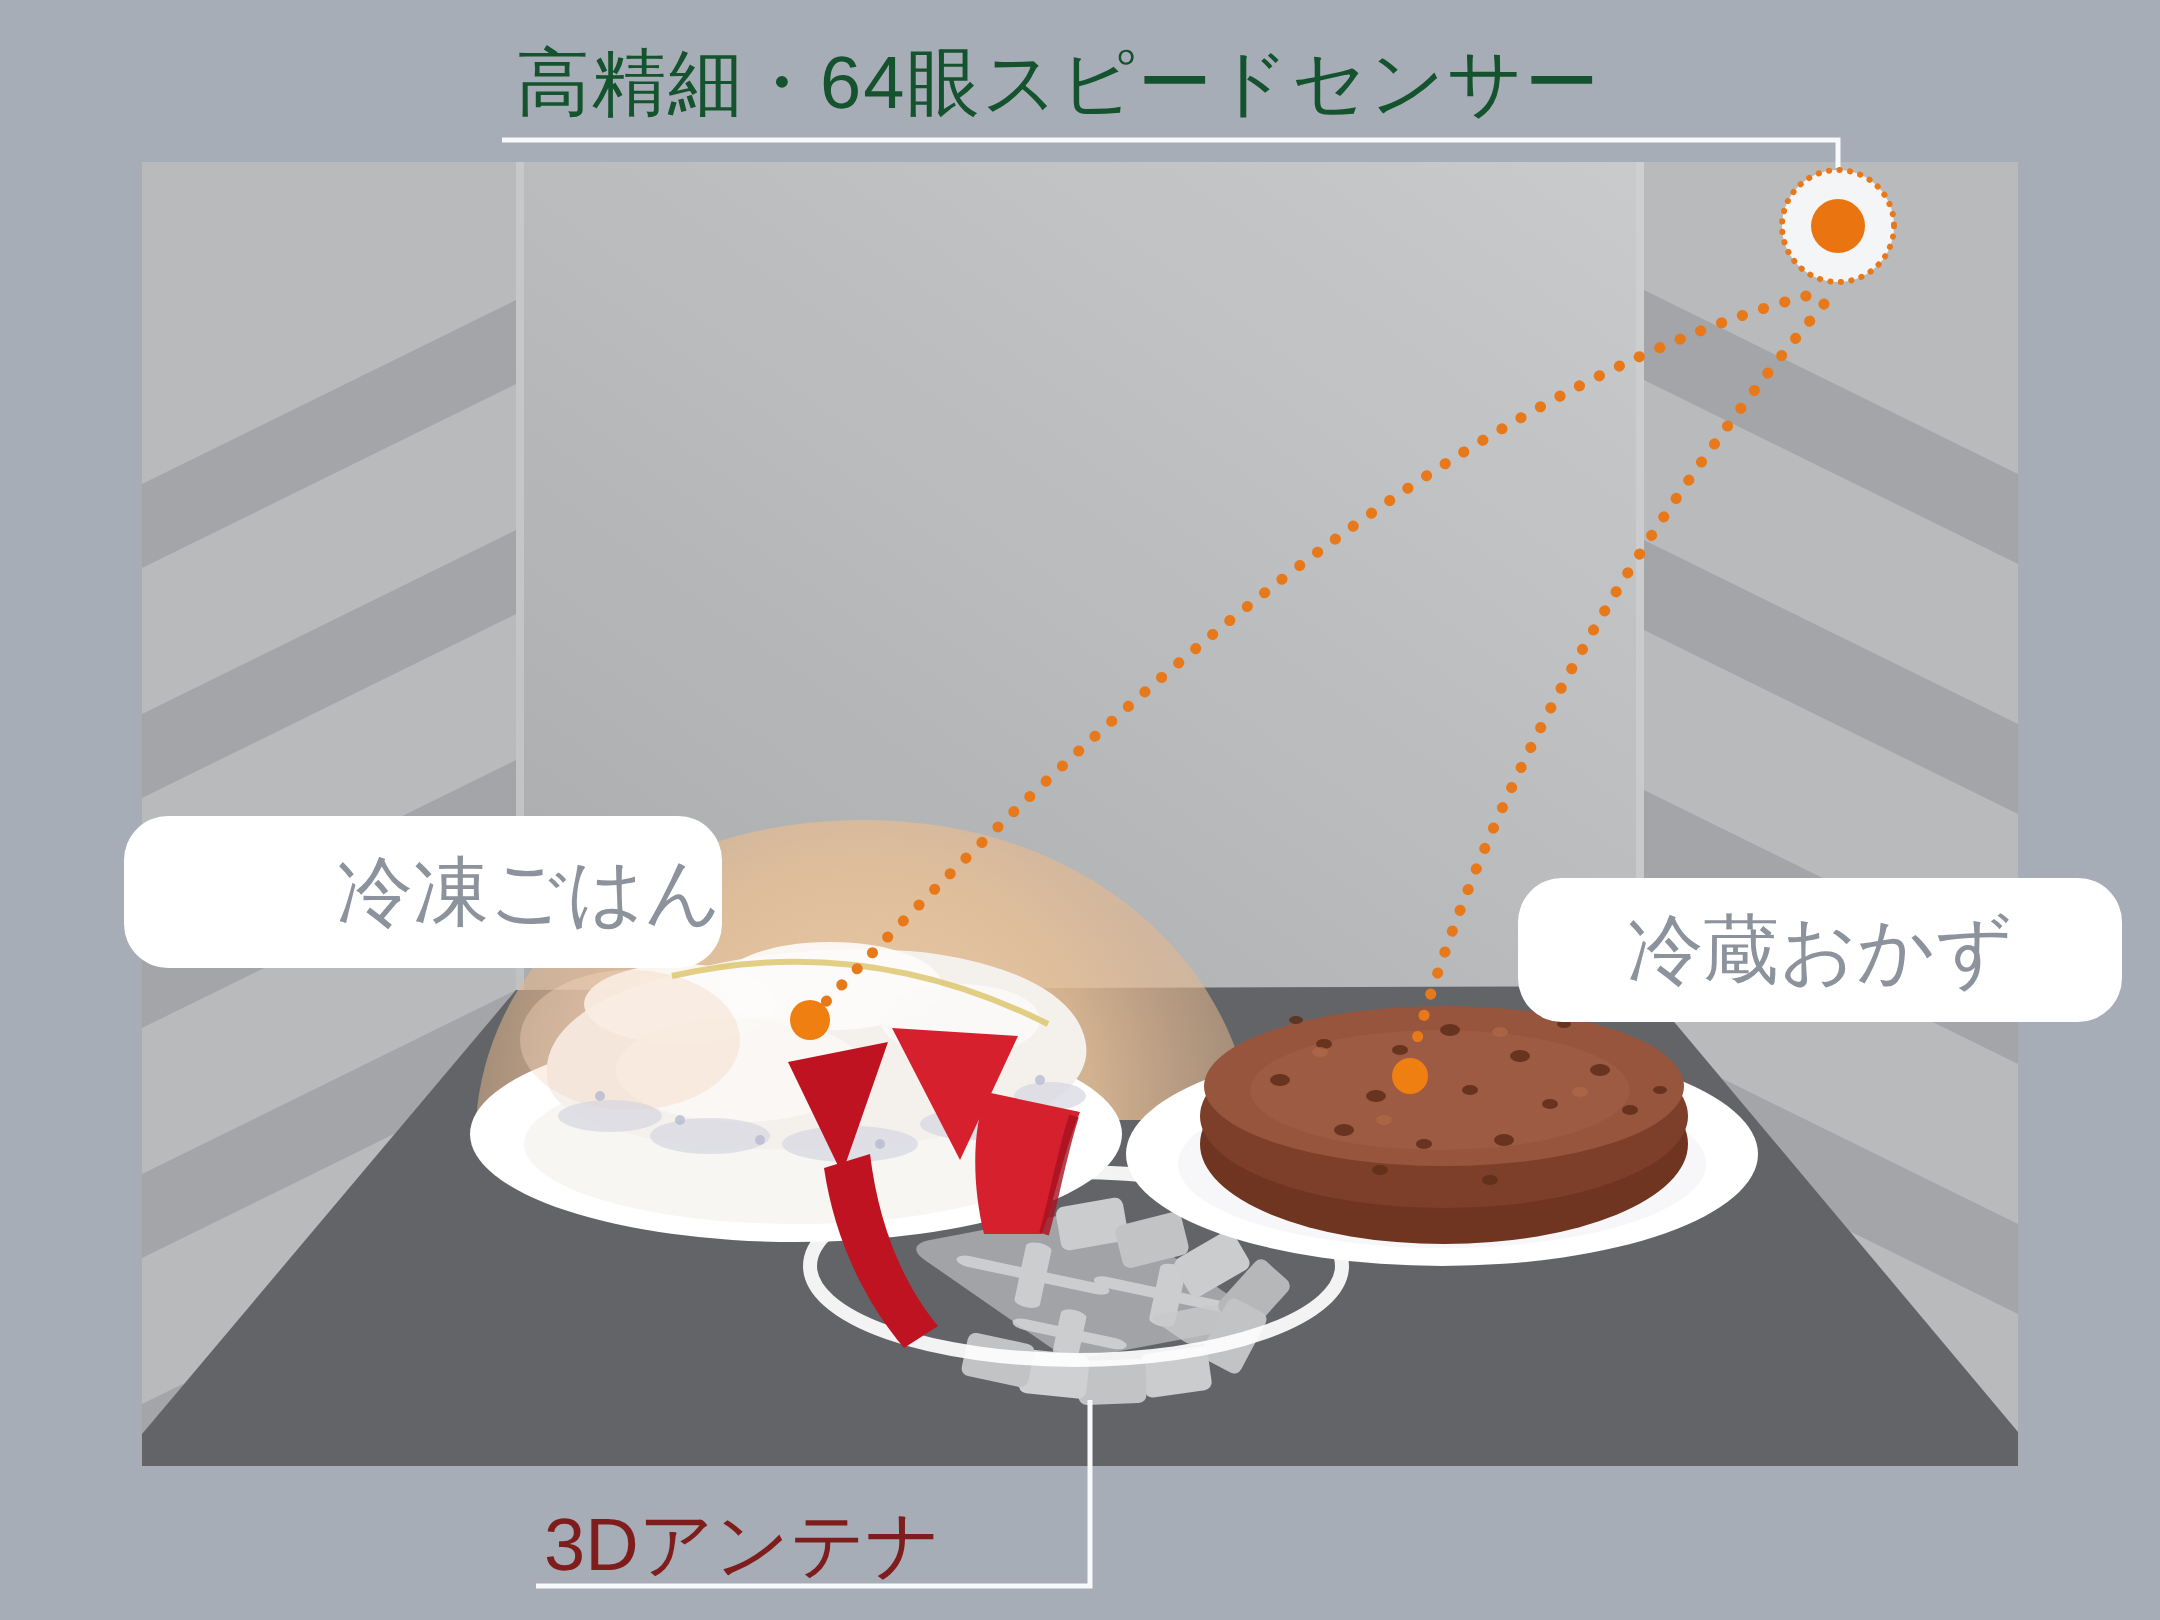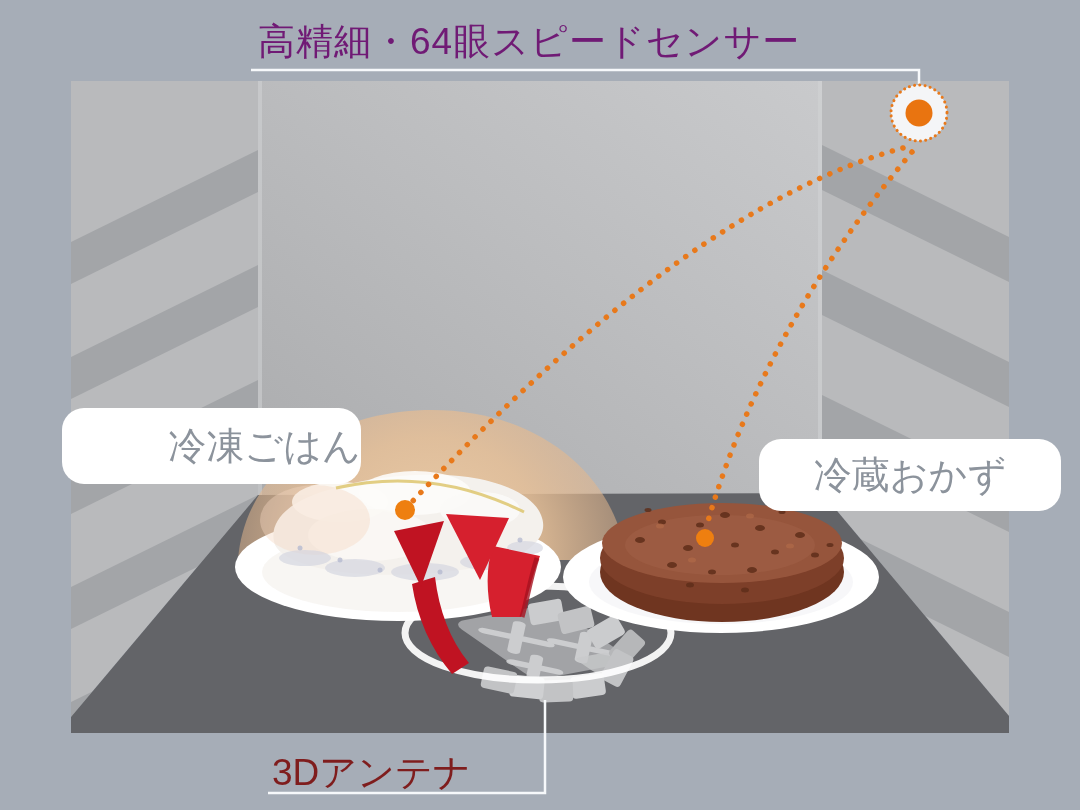--- a/index.html
+++ b/index.html
@@ -5,21 +5,21 @@
   html,body{margin:0;padding:0;background:#a6adb7;}
   .stage{
     position:relative;width:1080px;height:810px;overflow:hidden;
     background:#a6adb7;
     font-family:"Liberation Sans", sans-serif;
   }
   .scene-svg{position:absolute;left:0;top:0;width:1080px;height:810px;}
   .diagram-title{
     position:absolute;left:258px;top:20px;
     font-size:37px;font-weight:500;letter-spacing:1px;
-    color:#701a75;white-space:nowrap;line-height:1.2;
+    color:#14532d;white-space:nowrap;line-height:1.2;
   }
   .bubble{
     position:absolute;background:#ffffff;border-radius:22px;
     display:flex;align-items:center;justify-content:center;
     color:#8c939c;font-size:38px;font-weight:500;white-space:nowrap;
   }
   .bubble-rice{left:62px;top:408px;width:299px;height:76px;justify-content:flex-end;}
   .bubble-dish{left:759px;top:439px;width:302px;height:72px;text-align:center;}
   .antenna-label{
     position:absolute;left:272px;top:748px;

